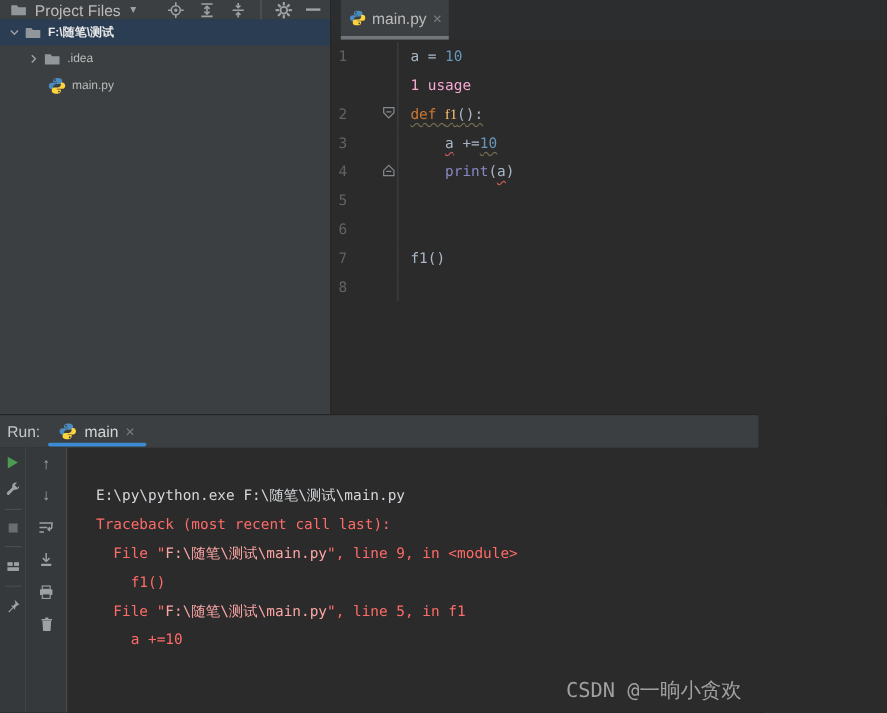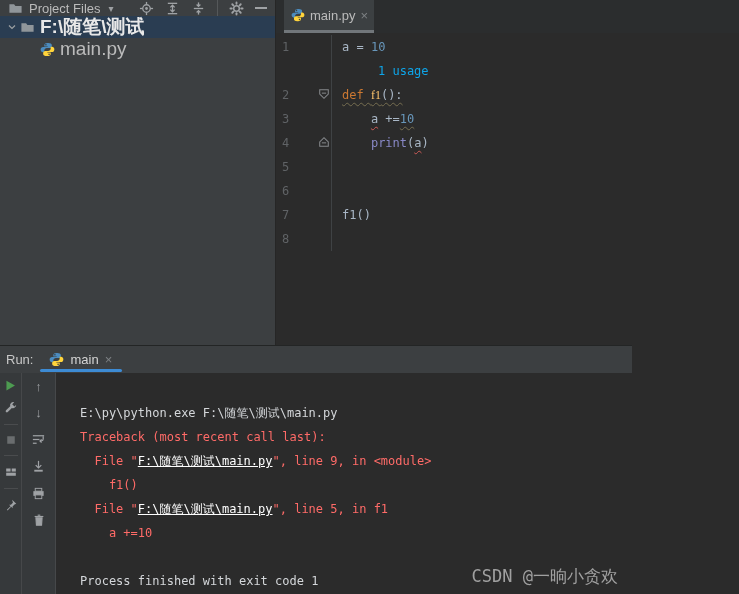--- a/index.html
+++ b/index.html
@@ -15,21 +15,21 @@
   .project-panel { position:absolute; left:0; top:0; width:275px; height:345px; background:#3c3f41; }
   .panel-header { height:16px; display:flex; align-items:center; padding:0 8px; }
   .panel-header .ph-folder { margin-right:6px; }
   .ph-title { color:#bbbbbb; font-size:13px; }
   .ph-caret { color:#9da0a3; font-size:10px; margin-left:8px; }
   .ph-icons { margin-left:auto; display:flex; align-items:center; gap:11px; }
   .ph-sep { width:1px; height:16px; background:#55585a; }
   .icon-btn { display:flex; align-items:center; justify-content:center; cursor:default; }
   .minus-glyph { width:12px; height:2px; background:#9fa2a5; }
 
-  .tree { font-size:19px; color:#bbbbbb; }
+  .tree { font-size:10px; color:#bbbbbb; }
   .tree-row { height:22px; display:flex; align-items:center; }
   .tree-row.selected { background:#2a3d52; }
   .tree-row .chev { width:16px; display:flex; justify-content:center; }
   .tree-row .ticon { margin-right:5px; }
   .row-root { padding-left:4px; }
   .row-root .label { color:#e8e8e8; font-weight:bold; }
   .row-idea { padding-left:20px; }
   .row-main { padding-left:40px; }
 
   
@@ -43,21 +43,21 @@
   .editor-body { position:absolute; left:0; top:33px; right:0; bottom:0; padding-top:2px;
     font-family:"DejaVu Sans Mono","Liberation Mono",monospace; font-size:12px; line-height:24px; }
   .ed-row { display:flex; height:24px; }
   .gutter { width:56px; flex:none; position:relative; padding-left:6px; color:#606366; border-right:1px solid #3f4244; }
   .fold { position:absolute; right:1px; top:5px; }
   .code { padding-left:10px; white-space:pre; color:#a9b7c6; }
   .kw { color:#cc7832; }
   .fn { color:#ffc66d;font-family:Liberation Serif, serif; }
   .numlit { color:#6897bb; }
   .builtin { color:#8888c6;margin-top:23px; }
-  .hint { color:#0ea5e9;margin-left:36px; }
+  .hint { color:#f9a8d4; }
   .sq-weak { text-decoration:underline wavy #756d50 1px; text-underline-offset:3px; text-decoration-skip-ink:none; }
   .sq-err { text-decoration:underline wavy #cf5b56 1px; text-underline-offset:3px; text-decoration-skip-ink:none; }
 
   
   .run-panel { position:absolute; left:0; top:345px; width:632px; height:249px; background:#2b2b2b; border-top:1px solid #232525; }
   .run-header { position:relative; height:27px; background:#3c3f41; display:flex; align-items:center; }
   .run-label { color:#c8c8c8; font-size:13px; padding:0 10px 0 6px; }
   .run-tab { display:flex; align-items:center; gap:6px; height:100%; padding:0 6px; }
   .run-tab .tab-label { color:#d4d4d4; font-size:13px; }
   .run-underline { position:absolute; left:40px; top:23px; width:82px; height:3px; border-radius:2px; background:#3d8bd4; }
@@ -67,21 +67,21 @@
   .strip1 { width:22px; padding-top:6px; gap:9px; }
   .strip2 { width:34px; padding-top:7px; gap:12px; }
   .strip-sep { width:14px; height:1px; background:#4a4c4e; }
   .uarrow { color:#9fa2a5; font-size:13px; line-height:14px; font-weight:bold; }
 
   .console { flex:1; position:relative; padding-left:24px;
     font-family:"DejaVu Sans Mono","Liberation Mono",monospace; font-size:12px; line-height:24px;margin-top:28px; }
   .console-line { height:24px; white-space:pre; }
   .c-std { color:#d4d7da; }
   .c-err { color:#ff6b68; }
-  .c-link { color:#ffffff; text-decoration:underline; }
+  .c-link { color:#fca5a5; }
   .c-sel { display:inline-block; background:#26477d; border-left:2px solid #dcdcdc; margin-left:-9px; padding-left:6px; padding-right:6px; }
 
   .watermark { position:absolute; right:14px; bottom:6px; color:#a0a0a0; font-size:17px; }
 </style>
 </head>
 <body>
 
 <svg width="0" height="0" style="position:absolute">
   <defs>
     <symbol id="py" viewBox="0 0 16 16">
@@ -163,20 +163,33 @@
               <polyline points="4,6 8,10 12,6"></polyline>
             </svg>
         </span>
         <span class="ticon">
             <svg width="15" height="15">
               <use href="#folder"></use>
             </svg>
           </span>
         <span class="label">F:\随笔\测试</span>
       </div>
+      <div class="tree-row row-idea">
+        <span class="chev">
+          <svg width="12" height="12" viewBox="0 0 16 16" stroke="#9da0a3" fill="none" stroke-width="1.6">
+              <polyline points="6,4 10,8 6,12"></polyline>
+            </svg>
+        </span>
+        <span class="ticon">
+            <svg width="15" height="15">
+              <use href="#folder"></use>
+            </svg>
+          </span>
+        <span class="label">.idea</span>
+      </div>
       <div class="tree-row row-main">
         <span class="ticon">
             <svg width="15" height="15">
               <use href="#py"></use>
             </svg>
           </span>
         <span class="label">main.py</span>
       </div>
     </div>
   </div>
@@ -336,19 +349,18 @@
       </div>
 
       <div class="console">
         <div class="console-line c-std">E:\py\python.exe F:\随笔\测试\main.py</div>
         <div class="console-line c-err">Traceback (most recent call last):</div>
         <div class="console-line"><span class="c-err">  File "</span><span class="c-link">F:\随笔\测试\main.py</span><span class="c-err">", line 9, in &lt;module&gt;</span></div>
         <div class="console-line c-err">    f1()</div>
         <div class="console-line"><span class="c-err">  File "</span><span class="c-link">F:\随笔\测试\main.py</span><span class="c-err">", line 5, in f1</span></div>
         <div class="console-line c-err">    a +=10</div>
         <div class="console-line"></div>
-        <div class="console-line c-std">Process finished with exit code 1</div>
         <div class="watermark">CSDN @一晌小贪欢</div>
       </div>
     </div>
   </div>
 
 </div>
 
 </body></html>

